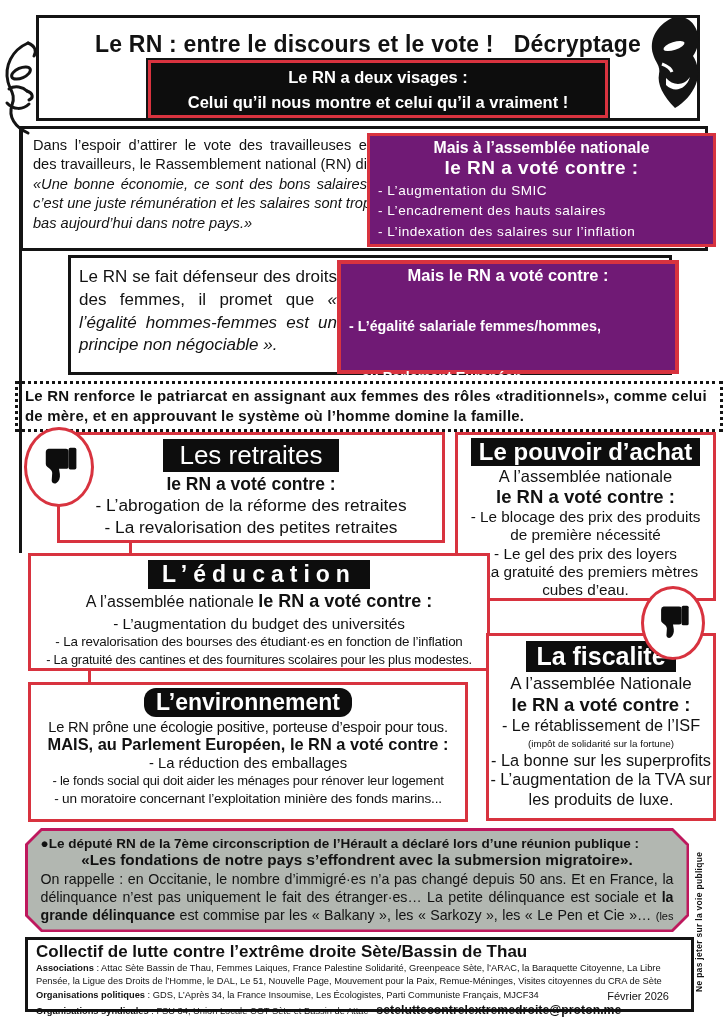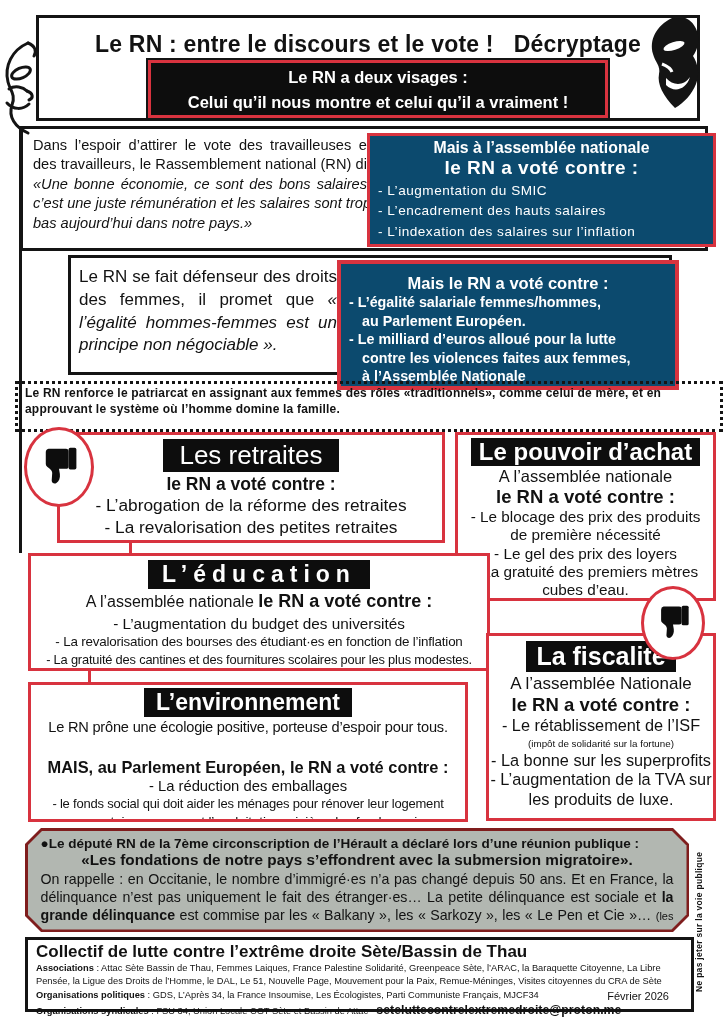--- a/index.html
+++ b/index.html
@@ -15,40 +15,40 @@
   .main-title .gap{display:inline-block;width:20px;}
   .subtitle-box{
     left:148px;top:60px;width:454px;height:50px;background:#0d0d0d;
     border:3px solid #d8333f;box-shadow:0 0 0 2px #141414;z-index:3;
     color:#fff;font-weight:bold;font-size:16.5px;text-align:center;line-height:1.5;padding-top:2px;
   }
   .mask-left{left:-2px;top:40px;z-index:4;}
   .mask-right{left:636px;top:16px;z-index:4;}
   .left-line{left:19px;top:126px;width:3px;height:427px;background:#141414;}
   
-  .blackbox{background:#0c4a6e;color:#ffffff;}
+  .blackbox{background:#701a75;color:#ffffff;}
   .redborder{border:3px solid #d8333f;background:#ffffff;}
   .bar-title{display:inline-block;background:#0d0d0d;color:#fff;padding:1px 14px;}
   
   .sal-box{left:20px;top:126px;width:682px;height:119px;border:3px solid #141414;}
   .sal-text{left:10px;top:7px;width:338px;font-size:14.6px;line-height:1.33;text-align:justify;}
   .sal-black{left:344px;top:4px;width:327px;height:102px;border:3px solid #d8333f;padding:3px 8px;}
   .sal-black .h1{font-size:15.8px;font-weight:bold;text-align:center;}
   .sal-black .h2{font-size:19px;font-weight:bold;text-align:center;letter-spacing:.5px;margin-bottom:2px;}
   .sal-black .it{font-size:13.6px;font-weight:normal;letter-spacing:.5px;line-height:1.5;white-space:nowrap;}
   
   .fem-box{left:68px;top:255px;width:598px;height:114px;border:3px solid #141414;}
   .fem-text{left:8px;top:8px;width:258px;font-size:17px;line-height:1.34;text-align:justify;}
-  .fem-black{left:266px;top:2px;width:318px;height:102px;border:4px solid #d8333f;padding:10px 8px;}
+  .fem-black{left:266px;top:2px;width:318px;height:102px;border:4px solid #d8333f;padding:2px 8px;}
   .fem-black .h1{font-size:16.5px;font-weight:bold;text-align:center;}
-  .fem-black .it{font-size:14.3px;font-weight:bold;line-height:1.3;white-space:nowrap;}
+  .fem-black .it{font-size:14.3px;font-weight:bold;line-height:1.3;white-space:nowrap;margin-top:32px;}
   .fem-black .ind{padding-left:13px;}
   
   .dotted-box{left:15px;top:381px;width:688px;height:41px;border:3px dotted #141414;
-    font-weight:bold;font-size:12px;line-height:1.3;padding:2px 7px;letter-spacing:.2px;}
+    font-weight:bold;font-size:15px;line-height:1.3;padding:2px 7px;letter-spacing:.2px;}
   
   .ret-box{left:57px;top:432px;width:382px;height:105px;text-align:center;}
   .ret-title{font-size:26px;font-weight:400;padding:1px 16px;margin-top:4px;}
   .ret-head{font-size:17.5px;margin-top:2px;}
   .ret-it{font-size:17.3px;line-height:1.25;}
   
   .thumb{border:3px solid #d8333f;border-radius:50%;background:#fff;display:flex;align-items:center;justify-content:center;}
   .thumb-l{left:24px;top:427px;width:64px;height:74px;z-index:5;}
   .thumb-r{left:641px;top:586px;width:58px;height:68px;z-index:6;}
   
@@ -67,29 +67,29 @@
   .edu-it3{font-size:13.4px;letter-spacing:-.2px;white-space:nowrap;transform:scaleX(.96);transform-origin:50% 50%;line-height:1.3;}
   
   .fis-box{left:486px;top:633px;width:224px;height:182px;text-align:center;overflow:hidden;z-index:3;}
   .fis-title{font-size:25px;font-weight:bold;padding:1px 10px;margin-top:5px;}
   .fis-sub{font-size:17px;margin-top:2px;}
   .fis-head{font-size:18.5px;font-weight:bold;}
   .fis-it{font-size:16.3px;line-height:1.2;}
   .fis-note{font-size:9.8px;margin:2px 0;}
   
   .env-box{left:28px;top:682px;width:434px;height:134px;text-align:center;overflow:hidden;}
-  .env-title{font-size:23px;font-weight:bold;padding:1px 12px;margin-top:3px;}
+  .env-title{font-size:23px;font-weight:bold;padding:1px 12px;margin-top:3px;border-radius:12px;}
   .env-l1{font-size:14.6px;letter-spacing:-.2px;white-space:nowrap;margin-top:2px;}
-  .env-l2{font-size:16.4px;font-weight:bold;white-space:nowrap;margin-top:23px;}
+  .env-l2{font-size:16.4px;font-weight:bold;white-space:nowrap;}
   .env-it1{font-size:14.8px;line-height:1.3;}
   .env-it2{font-size:13px;letter-spacing:-.2px;white-space:nowrap;line-height:1.3;}
   .env-it3{font-size:13.6px;letter-spacing:-.2px;white-space:nowrap;line-height:1.3;}
   .stub{width:3px;background:#d8333f;}
   
-  .oct-outer{left:25px;top:828px;width:664px;height:104px;background:#7f1d1d;
+  .oct-outer{left:25px;top:828px;width:664px;height:104px;background:#be185d;
     clip-path:polygon(16px 0,calc(100% - 16px) 0,100% 16px,100% calc(100% - 16px),calc(100% - 16px) 100%,16px 100%,0 calc(100% - 16px),0 16px);}
   .oct-inner{position:absolute;left:2.5px;top:2.5px;right:2.5px;bottom:2.5px;background:#b2b7b1;
     clip-path:polygon(15px 0,calc(100% - 15px) 0,100% 15px,100% calc(100% - 15px),calc(100% - 15px) 100%,15px 100%,0 calc(100% - 15px),0 15px);
     padding:5px 13px;box-sizing:border-box;}
   .oct-l1{font-weight:bold;font-size:13.5px;white-space:nowrap;}
   .oct-l2{font-weight:bold;font-size:15.3px;text-align:center;}
   .oct-body{font-size:14.2px;text-align:justify;line-height:1.3;margin-top:1px;}
   .oct-body .small{font-size:11px;}
   
   .foot-box{left:25px;top:937px;width:647px;height:65px;border:3px solid #141414;padding:2px 8px;}

